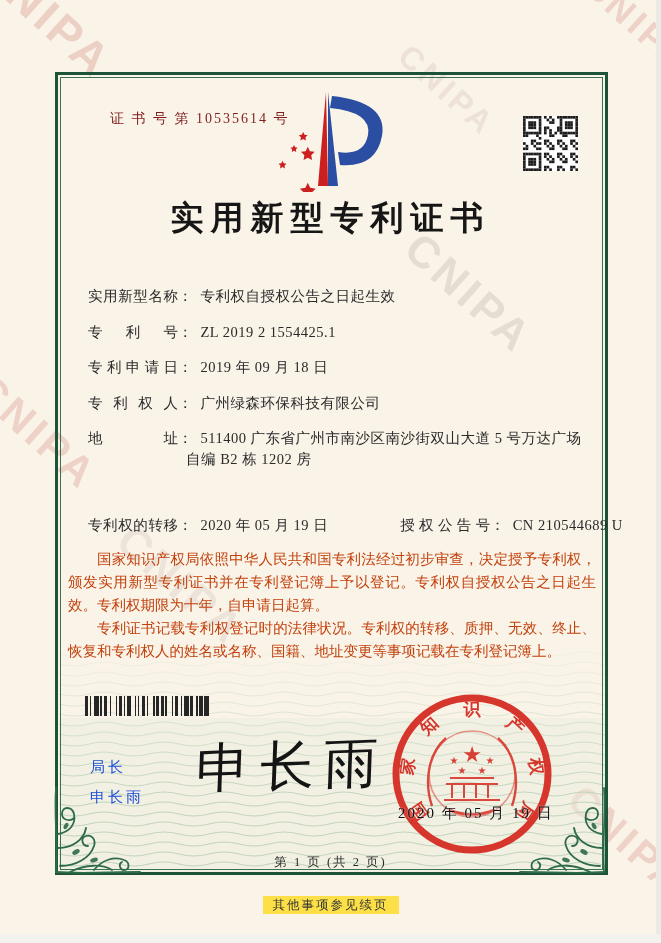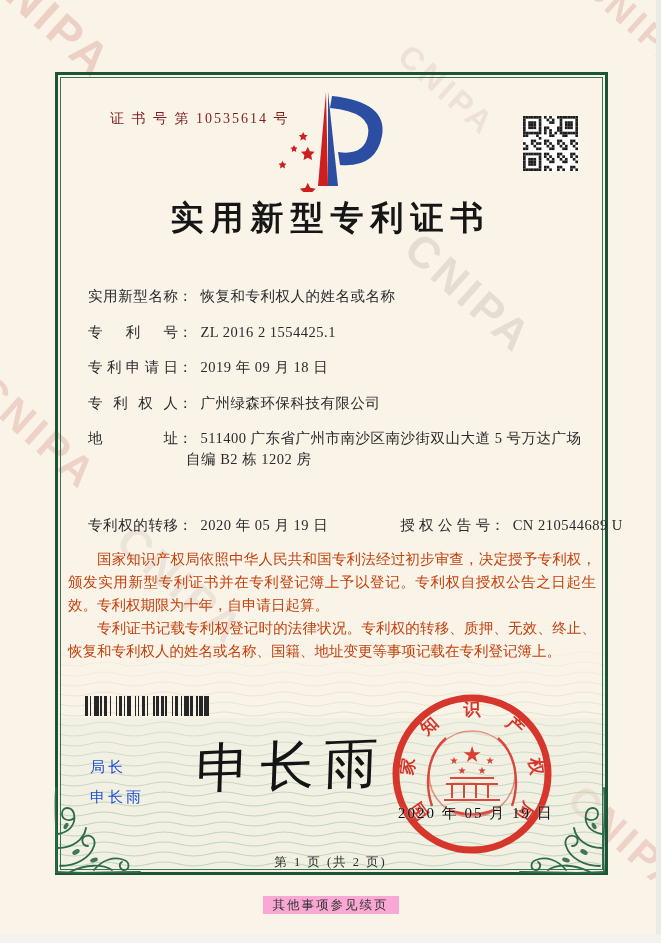--- a/index.html
+++ b/index.html
@@ -63,21 +63,21 @@
   .seal { position:absolute; left:388px; top:690px; opacity:0.93; }
   .seal-char { font-family:"Liberation Sans","DejaVu Sans",sans-serif; font-weight:bold; font-size:17px; fill:#d5281e; }
   .seal-date { position:absolute; left:398px; top:804px; font-size:15px; letter-spacing:2px; color:#101010; text-shadow:0 0 2px rgba(255,255,255,0.8); }
 
   .corner { position:absolute; top:782px; z-index:3; }
   .corner-left { left:50px; }
   .corner-right { left:518px; transform:scaleX(-1); }
 
   .page-info { position:absolute; left:0; top:854px; width:661px; text-align:center; font-size:12.5px; letter-spacing:2px; color:#2a2a2a; }
   .footer-note { position:absolute; left:0; top:897px; width:661px; text-align:center; font-size:12.5px; letter-spacing:2px; color:#333; }
-  .footer-note b { font-weight:normal; background:#f9a8d4; padding:2px 10px; }
+  .footer-note b { font-weight:normal; background:#fde047; padding:2px 10px; }
 </style>
 </head>
 <body>
 
 <div>
 
   <div class="wm wm-1">CNIPA</div>
   <div class="wm wm-2">CNIPA</div>
   <div class="wm wm-3">CNIPA</div>
   <div class="wm wm-4">CNIPA</div>
@@ -325,24 +325,24 @@
         <rect x="20" y="12" width="1.02" height="1.02" fill="#1c1c1c"></rect>
         <rect x="20" y="15" width="1.02" height="1.02" fill="#1c1c1c"></rect>
         <rect x="20" y="17" width="1.02" height="1.02" fill="#1c1c1c"></rect>
         <rect x="20" y="20" width="1.02" height="1.02" fill="#1c1c1c"></rect>
       </svg>
 
     <div class="title">实用新型专利证书</div>
 
     <div class="fields">
       <div class="frow">
-        <span class="flabel">实用新型名称</span><span class="fcolon">：</span><span class="fval">恢复和专利权人的姓名或名称</span>
+        <span class="flabel">实用新型名称</span><span class="fcolon">：</span><span class="fval">专利权自授权公告之日起生效</span>
       </div>
       <div class="frow">
-        <span class="flabel">专利号</span><span class="fcolon">：</span><span class="fval">ZL 2016 2 1554425.1</span>
+        <span class="flabel">专利号</span><span class="fcolon">：</span><span class="fval">ZL 2019 2 1554425.1</span>
       </div>
       <div class="frow">
         <span class="flabel">专利申请日</span><span class="fcolon">：</span><span class="fval">2019 年 09 月 18 日</span>
       </div>
       <div class="frow">
         <span class="flabel">专利权人</span><span class="fcolon">：</span><span class="fval">广州绿森环保科技有限公司</span>
       </div>
       <div class="frow">
         <span class="flabel">地址</span><span class="fcolon">：</span><span class="fval">511400 广东省广州市南沙区南沙街双山大道 5 号万达广场</span>
         <div class="addr2">自编 B2 栋 1202 房</div>

